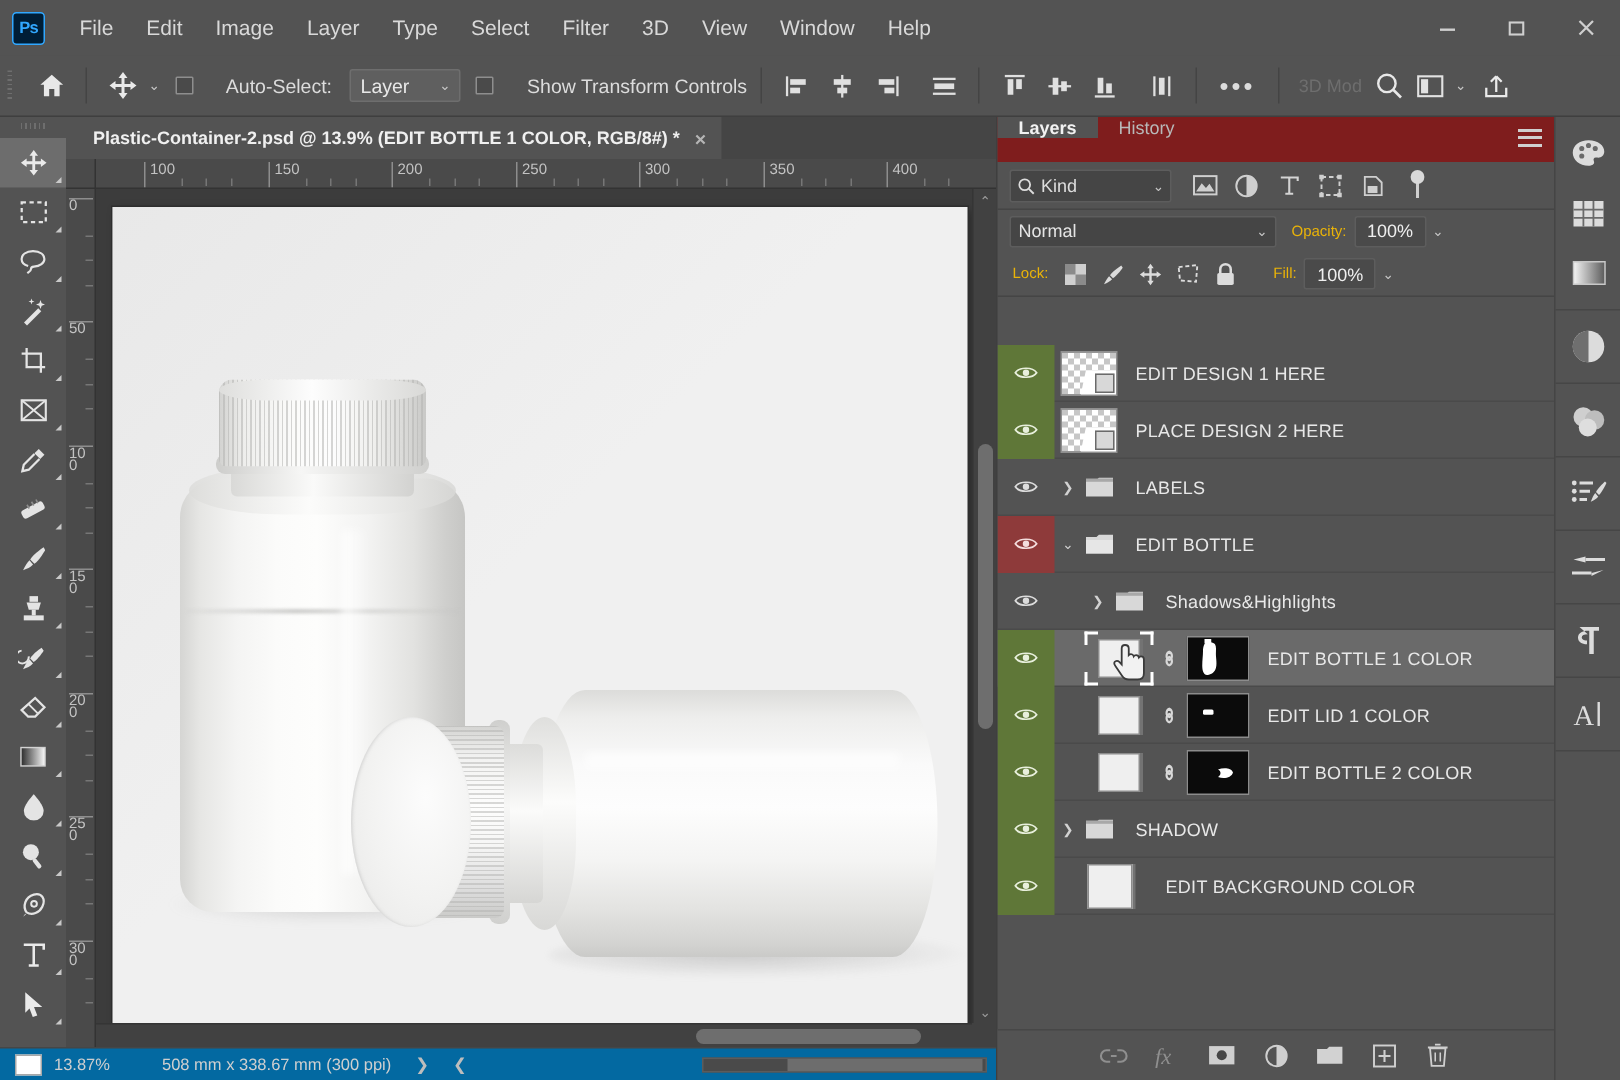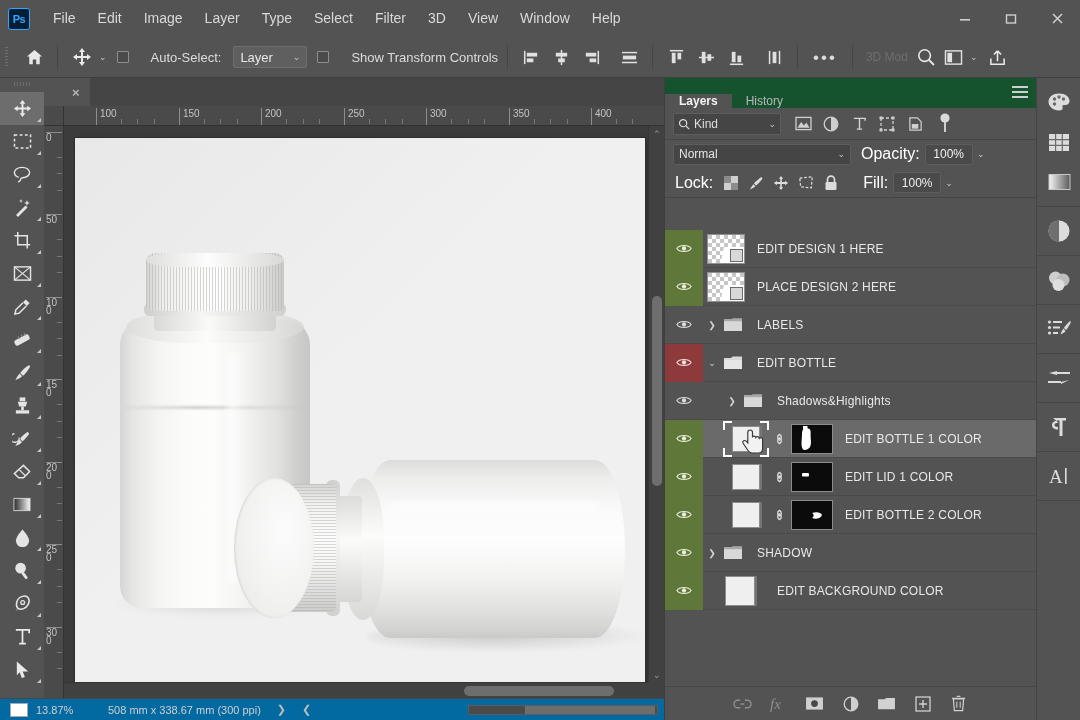--- a/index.html
+++ b/index.html
@@ -296,21 +296,21 @@
     background: #4a4a4a; border: 1px solid #5c5c5c;
   }
   .sb-track i { position: absolute; left: 56px; top: 0; width: 130px; height: 8px; background: #6d6d6d; }
 
   
   .panel {
     position: absolute; left: 664px; top: 78px; width: 372px; height: 642px;
     background: #535353; border-left: 1px solid #3f3f3f;
   }
   .panel-tabs {
-    height: 30px; background: #14532d; display: flex; align-items: flex-end; position: relative;
+    height: 30px; background: #7f1d1d; display: flex; align-items: flex-start; position: relative;
   }
   .ptab {
     padding: 0 14px; display: flex; align-items: center; font-size: 12px; color: #b8b8b8;
   }
   .ptab.active { background: #535353; color: #f2f2f2; font-weight: bold; }
   .panel-menu {
     position: absolute; right: 8px; top: 8px; width: 16px; height: 14px;
     background: repeating-linear-gradient(to bottom, #cfcfcf 0 2px, transparent 2px 5px);
   }
   .filter-row {
@@ -330,21 +330,21 @@
   .toggle-dot { margin-left: 2px; }
 
   .blend-row {
     height: 28px; display: flex; align-items: center; padding: 0 8px;
   }
   .blend-select {
     width: 178px; height: 21px; background: #454545; border: 1px solid #5d5d5d; border-radius: 2px;
     display: flex; align-items: center; justify-content: space-between; padding: 0 5px;
     font-size: 12px; color: #e4e4e4;
   }
-  .row-label { font-size: 16px; color: #ffffff; margin-left: 10px; }
+  .row-label { font-size: 10px; color: #eab308; margin-left: 10px; }
   .numfield {
     height: 21px; width: 48px; background: #4a4a4a; border: 1px solid #5d5d5d; border-radius: 2px;
     display: flex; align-items: center; justify-content: center; font-size: 12px; color: #efefef;
     margin-left: 5px;
   }
   .numcaret {
     width: 16px; height: 21px; display: flex; align-items: center; justify-content: center;
     font-size: 9px; color: #c8c8c8;
   }
   .lock-row { height: 30px; display: flex; align-items: center; padding: 0 8px; border-bottom: 1px solid #454545; }
@@ -693,20 +693,21 @@
     </div>
     <div class="tool">
       <svg width="17" height="19" viewBox="0 0 18 20">
           <path d="M3 1.5 L15 12 H9.2 L11.5 18 L8.3 19 L6 13 L3 16 Z" fill="#eaeaea"></path>
         </svg>
     </div>
   </div>
 
   <div class="tabstrip">
     <div class="doctab">
+      <span>Plastic-Container-2.psd @ 13.9% (EDIT BOTTLE 1 COLOR, RGB/8#) *</span>
       <span class="tabclose">×</span>
     </div>
   </div>
 
   <div class="docarea">
     <div class="ruler-corner"></div>
 
     <div class="ruler-h">
       <div class="rtick rtick-h" style="left:32px">100</div>
       <div class="rtick rtick-h" style="left:115px">150</div>

